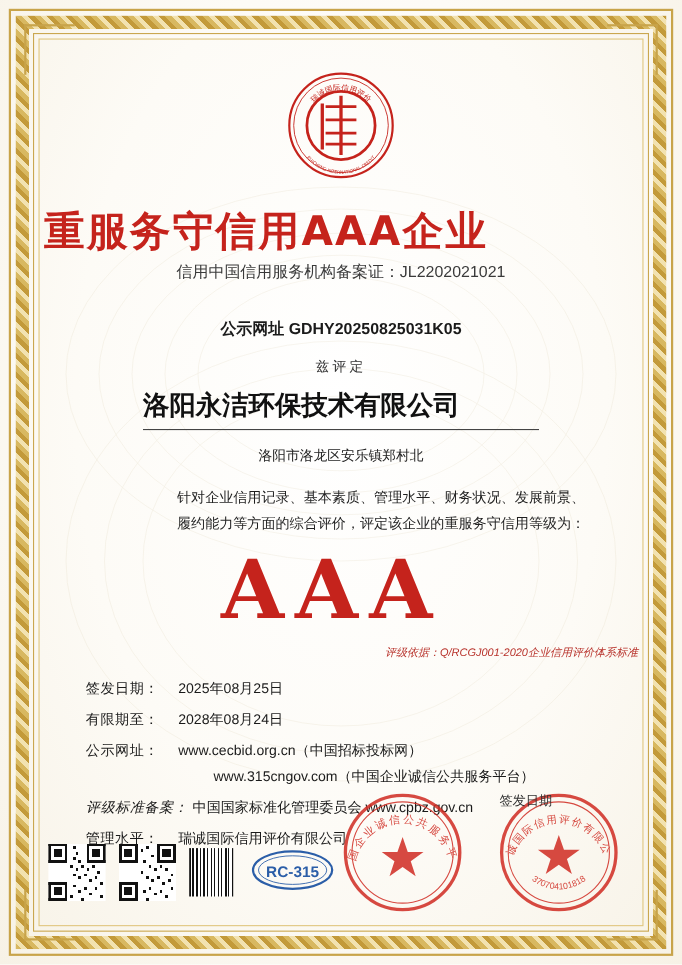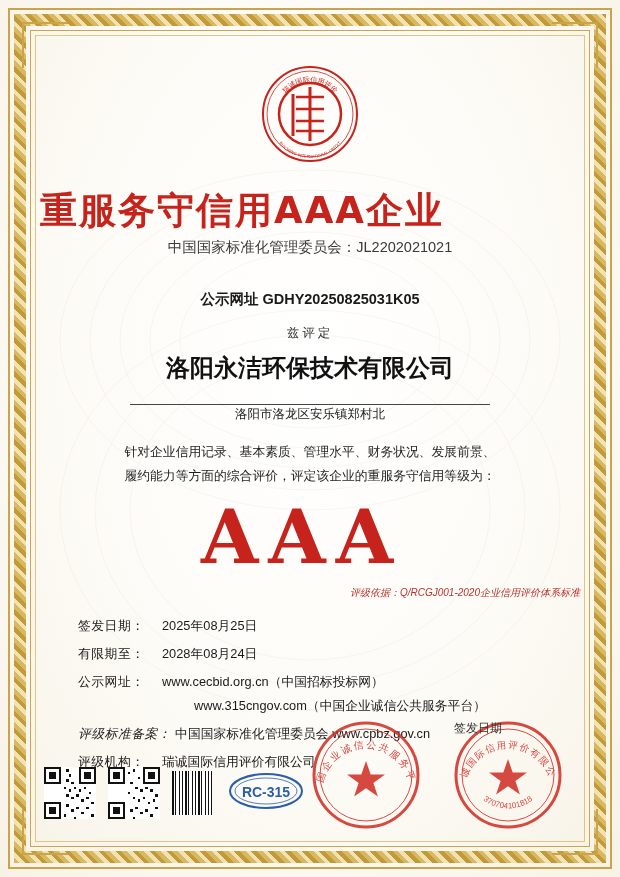--- a/index.html
+++ b/index.html
@@ -85,31 +85,31 @@
   .cert-no{
     position:absolute;left:0;right:0;top:250px;
     text-align:center;font-size:14.5px;color:#1a1a1a;font-weight:bold;
   }
   .hereby{
     position:absolute;left:0;right:0;top:285px;
     text-align:center;font-size:12.5px;color:#333;letter-spacing:3px;
   }
   .company{
     position:absolute;left:90px;right:90px;top:312px;
-    text-align:center;font-size:24px;font-weight:bold;color:#111;
-    padding-bottom:20px;border-bottom:1.5px solid #444;
+    text-align:left;font-size:24px;font-weight:bold;color:#111;
+    padding-bottom:6px;border-bottom:1.5px solid #444;
     font-family:"DejaVu Sans", sans-serif;
   }
   .address{
     position:absolute;left:0;right:0;top:366px;
     text-align:center;font-size:12.5px;color:#222;
   }
   .desc{
     position:absolute;left:48px;right:48px;top:400px;
-    text-align:center;font-size:12.8px;line-height:1.85;color:#1f1f1f;
+    text-align:right;font-size:12.8px;line-height:1.85;color:#1f1f1f;
   }
   .grade{
     position:absolute;left:0;right:16px;top:460px;
     text-align:center;
     font-family:"DejaVu Serif", serif;
     font-size:74px;font-weight:bold;color:#c5231c;
     letter-spacing:10px;
     line-height:1;
   }
   .grade-basis{
@@ -195,21 +195,21 @@
       <text font-size="7" fill="#c5231c" font-family="'DejaVu Sans',sans-serif">
         <textPath href="#topArc" startOffset="50%" text-anchor="middle">瑞诚国际信用评价</textPath>
       </text>
       <path id="botArc" d="M10 54 A40 40 0 0 0 90 54" fill="none"></path>
       <text font-size="4" fill="#c5231c" font-family="'DejaVu Sans',sans-serif">
         <textPath href="#botArc" startOffset="50%" text-anchor="middle">RUICHENG INTERNATIONAL CREDIT</textPath>
       </text>
     </svg>
 
     <div class="main-title">重服务守信用AAA企业</div>
-    <div class="subtitle">中国国家标准化管理委员会：JL2202021021</div>
+    <div class="subtitle">信用中国信用服务机构备案证：JL2202021021</div>
     <div class="cert-no">公示网址 GDHY20250825031K05</div>
     <div class="hereby">兹评定</div>
     <div class="company">洛阳永洁环保技术有限公司</div>
     <div class="address">洛阳市洛龙区安乐镇郑村北</div>
 
     <div class="desc">
       <div>针对企业信用记录、基本素质、管理水平、财务状况、发展前景、</div>
       <div>履约能力等方面的综合评价，评定该企业的重服务守信用等级为：</div>
     </div>
 
@@ -228,21 +228,21 @@
       <div class="frow">
         <div class="flabel">公示网址：</div>
         <div class="fvalue">www.cecbid.org.cn（中国招标投标网）</div>
       </div>
       <div class="fvalue-sub">www.315cngov.com（中国企业诚信公共服务平台）</div>
       <div class="frow">
         <div class="flabel" style="width:auto;margin-right:4px;font-style:italic;">评级标准备案：</div>
         <div class="fvalue">中国国家标准化管理委员会 www.cpbz.gov.cn</div>
       </div>
       <div class="frow">
-        <div class="flabel">评级机构：</div>
+        <div class="flabel">管理水平：</div>
         <div class="fvalue">瑞诚国际信用评价有限公司</div>
       </div>
     </div>
   </div>
 
   <svg class="qr" viewBox="0 0 21 21" shape-rendering="crispEdges">
     <rect width="21" height="21" fill="#fff"></rect>
     <g fill="#111">
       <rect x="0" y="0" width="7" height="1"></rect>
         <rect x="0" y="6" width="7" height="1"></rect>

